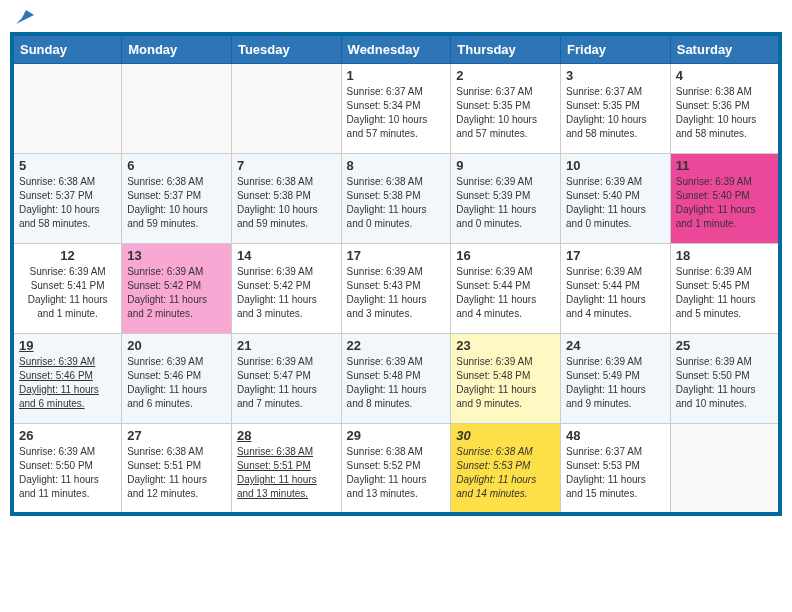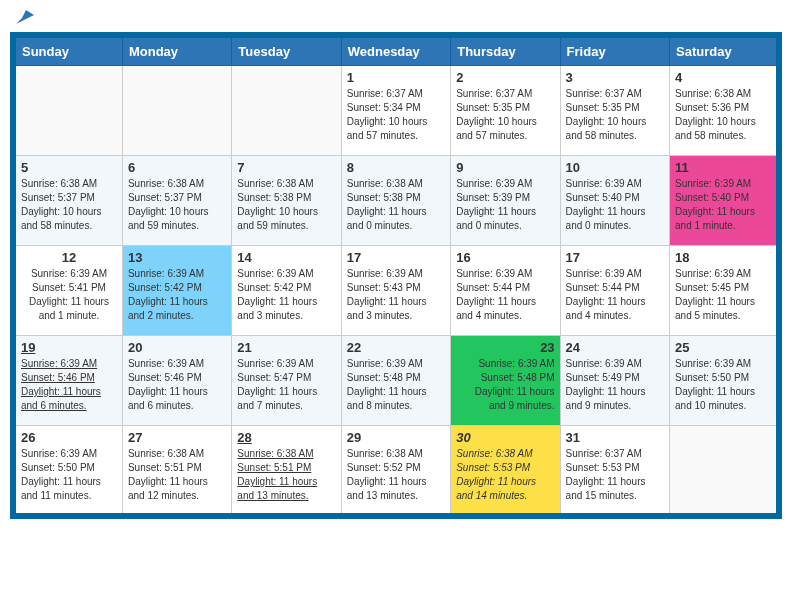--- a/index.html
+++ b/index.html
@@ -37,21 +37,21 @@
       color: #333;
       font-weight: normal;
     }
     .location {
       font-size: 14px;
       color: #555;
     }
     .calendar {
       width: 100%;
       border-collapse: collapse;
-      border: 6px solid #0369a1;
+      border: 4px solid #0369a1;
       padding-left: 18px;
     }
     .calendar th {
       background-color: #2e75b6;
       color: white;
       text-align: left;
       padding: 6px 6px;
       font-size: 13px;
       font-weight: bold;
       border: 1px solid #1a5fa8;
@@ -166,21 +166,21 @@
         <td style="background: #ec4899;">
           <div class="day-num">11</div>
           <div class="day-info">Sunrise: 6:39 AM<br>Sunset: 5:40 PM<br>Daylight: 11 hours and 1 minute.</div>
         </td>
       </tr>
       <tr>
         <td style="background: rgb(255, 255, 255); text-align: center;">
           <div class="day-num">12</div>
           <div class="day-info">Sunrise: 6:39 AM<br>Sunset: 5:41 PM<br>Daylight: 11 hours and 1 minute.</div>
         </td>
-        <td style="background: #7dd3fc;">
+        <td style="background: #f9a8d4;">
           <div class="day-num">13</div>
           <div class="day-info">Sunrise: 6:39 AM<br>Sunset: 5:42 PM<br>Daylight: 11 hours and 2 minutes.</div>
         </td>
         <td style="background: rgb(255, 255, 255);">
           <div class="day-num">14</div>
           <div class="day-info">Sunrise: 6:39 AM<br>Sunset: 5:42 PM<br>Daylight: 11 hours and 3 minutes.</div>
         </td>
         <td style="background: rgb(255, 255, 255);">
           <div class="day-num">17</div>
           <div class="day-info">Sunrise: 6:39 AM<br>Sunset: 5:43 PM<br>Daylight: 11 hours and 3 minutes.</div>
@@ -208,21 +208,21 @@
           <div class="day-info">Sunrise: 6:39 AM<br>Sunset: 5:46 PM<br>Daylight: 11 hours and 6 minutes.</div>
         </td>
         <td style="background: rgb(242, 247, 252);">
           <div class="day-num">21</div>
           <div class="day-info">Sunrise: 6:39 AM<br>Sunset: 5:47 PM<br>Daylight: 11 hours and 7 minutes.</div>
         </td>
         <td style="background: rgb(242, 247, 252);">
           <div class="day-num">22</div>
           <div class="day-info">Sunrise: 6:39 AM<br>Sunset: 5:48 PM<br>Daylight: 11 hours and 8 minutes.</div>
         </td>
-        <td style="background: #22c55e; text-align: right;">
+        <td style="background: #fef9c3;">
           <div class="day-num">23</div>
           <div class="day-info">Sunrise: 6:39 AM<br>Sunset: 5:48 PM<br>Daylight: 11 hours and 9 minutes.</div>
         </td>
         <td style="background: rgb(242, 247, 252);">
           <div class="day-num">24</div>
           <div class="day-info">Sunrise: 6:39 AM<br>Sunset: 5:49 PM<br>Daylight: 11 hours and 9 minutes.</div>
         </td>
         <td style="background: rgb(242, 247, 252);">
           <div class="day-num">25</div>
           <div class="day-info">Sunrise: 6:39 AM<br>Sunset: 5:50 PM<br>Daylight: 11 hours and 10 minutes.</div>
@@ -243,19 +243,19 @@
         </td>
         <td style="background: rgb(255, 255, 255);">
           <div class="day-num">29</div>
           <div class="day-info">Sunrise: 6:38 AM<br>Sunset: 5:52 PM<br>Daylight: 11 hours and 13 minutes.</div>
         </td>
         <td style="background: #fde047; font-style: italic;">
           <div class="day-num">30</div>
           <div class="day-info">Sunrise: 6:38 AM<br>Sunset: 5:53 PM<br>Daylight: 11 hours and 14 minutes.</div>
         </td>
         <td style="background: rgb(255, 255, 255);">
-          <div class="day-num">31</div>
+          <div class="day-num">48</div>
           <div class="day-info">Sunrise: 6:37 AM<br>Sunset: 5:53 PM<br>Daylight: 11 hours and 15 minutes.</div>
         </td>
         <td class="empty"></td>
       </tr>
     </tbody>
 </table>
 
 </body></html>

